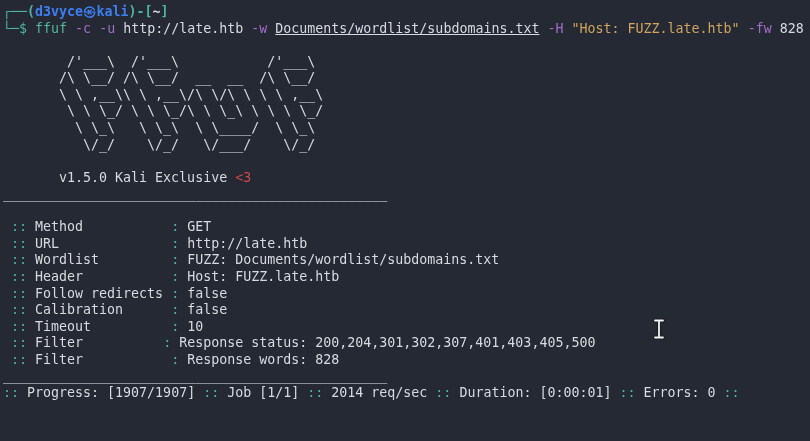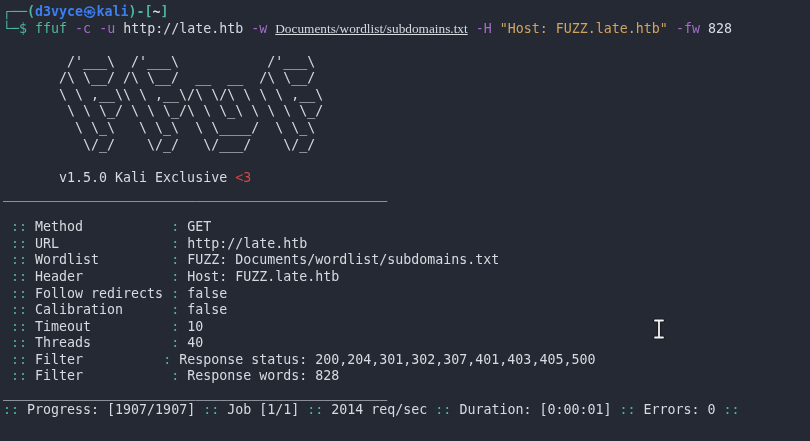--- a/index.html
+++ b/index.html
@@ -21,21 +21,21 @@
     font-family: "DejaVu Sans Mono", "Liberation Mono", monospace;
     font-size: 13.3px;
     line-height: 16.57px;
   }
   .line {
     white-space: pre;
     height: 16.57px;
     overflow: visible;
   }
   .bold { font-weight: bold; }
-  .underline { text-decoration: underline; font-family: Liberation Serif, serif; }
+  .underline { text-decoration: underline; }
   .mouse-cursor {
     position: absolute;
     left: 652px;
     top: 318px;
     width: 14px;
     height: 22px;
     pointer-events: none;
   }
 </style>
 <style>.c-fg{color:#d7dae0;}.c-teal{color:#4eb3a3;}.c-green{color:#50ba9b;text-align:right;}.c-blue{color:#3d7ff2;}.c-purple{color:#a36cc8;}.c-yellow{color:#d1a55f;}.c-red{color:#cf4944;}</style></head>
@@ -56,21 +56,20 @@
       <div class="line"><span class="c-fg">       v1.5.0 Kali Exclusive </span><span class="c-red">&lt;3</span></div>
       <div class="line"><span class="c-fg">________________________________________________</span></div>
       <div class="line"> </div>
       <div class="line"><span class="c-fg"> </span><span class="c-teal">::</span><span class="c-fg"> Method           </span><span class="c-teal">: </span><span class="c-fg">GET</span></div>
       <div class="line"><span class="c-fg"> </span><span class="c-teal">::</span><span class="c-fg"> URL              </span><span class="c-teal">: </span><span class="c-fg">http://late.htb</span></div>
       <div class="line"><span class="c-fg"> </span><span class="c-teal">::</span><span class="c-fg"> Wordlist         </span><span class="c-teal">: </span><span class="c-fg">FUZZ: Documents/wordlist/subdomains.txt</span></div>
       <div class="line"><span class="c-fg"> </span><span class="c-teal">::</span><span class="c-fg"> Header           </span><span class="c-teal">: </span><span class="c-fg">Host: FUZZ.late.htb</span></div>
       <div class="line"><span class="c-fg"> </span><span class="c-teal">::</span><span class="c-fg"> Follow redirects </span><span class="c-teal">: </span><span class="c-fg">false</span></div>
       <div class="line"><span class="c-fg"> </span><span class="c-teal">::</span><span class="c-fg"> Calibration      </span><span class="c-teal">: </span><span class="c-fg">false</span></div>
       <div class="line"><span class="c-fg"> </span><span class="c-teal">::</span><span class="c-fg"> Timeout          </span><span class="c-teal">: </span><span class="c-fg">10</span></div>
-      <div class="line"><span class="c-fg"> </span><span class="c-teal">::</span><span class="c-fg"> Threads          </span><span class="c-teal">: </span><span class="c-fg">40</span></div>
       <div class="line"><span class="c-fg"> </span><span class="c-teal">::</span><span class="c-fg"> Filter          </span><span class="c-teal">: </span><span class="c-fg">Response status: 200,204,301,302,307,401,403,405,500</span></div>
       <div class="line"><span class="c-fg"> </span><span class="c-teal">::</span><span class="c-fg"> Filter           </span><span class="c-teal">: </span><span class="c-fg">Response words: 828</span></div>
       <div class="line"><span class="c-fg">________________________________________________</span></div>
       <div class="line"><span class="c-teal">:: </span><span class="c-fg">Progress: [1907/1907] </span><span class="c-teal">:: </span><span class="c-fg">Job [1/1] </span><span class="c-teal">:: </span><span class="c-fg">2014 req/sec </span><span class="c-teal">:: </span><span class="c-fg">Duration: [0:00:01] </span><span class="c-teal">:: </span><span class="c-fg">Errors: 0 </span><span class="c-teal">::</span></div>
     </div>
 
   <svg class="mouse-cursor" viewBox="0 0 14 22" width="14" height="22">
     <g stroke="#1a1d24" stroke-width="4.2" fill="none" stroke-linecap="round">
       <path d="M3 2.5 H11 M7 2.5 V19.5 M3 19.5 H11"></path>
     </g>

